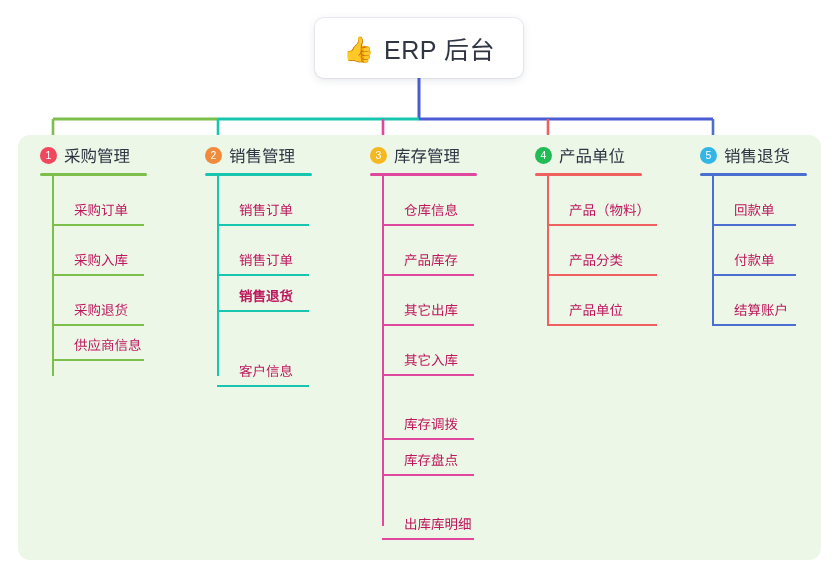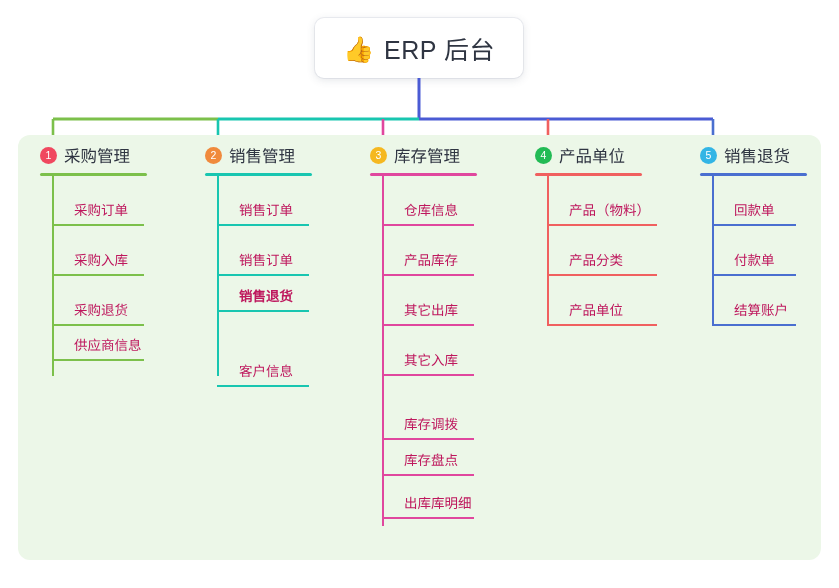--- a/index.html
+++ b/index.html
@@ -187,21 +187,21 @@
             <div class="leaf-rule" style="width: 92px; background: rgb(224, 71, 158);"></div>
           </div>
           <div class="leaf" style="top: 255px; width: 92px;">
             <span class="leaf-label">库存调拨</span>
             <div class="leaf-rule" style="width: 92px; background: rgb(224, 71, 158);"></div>
           </div>
           <div class="leaf" style="top: 291px; width: 92px;">
             <span class="leaf-label">库存盘点</span>
             <div class="leaf-rule" style="width: 92px; background: rgb(224, 71, 158);"></div>
           </div>
-          <div class="leaf" style="top: 334px; width: 92px;">
+          <div class="leaf" style="top: 355px; width: 92px;">
             <span class="leaf-label">出库库明细</span>
             <div class="leaf-rule" style="width: 92px; background: rgb(224, 71, 158);"></div>
           </div>
         </div>
         <div class="col" style="left: 517px;">
           <div class="col-head">
             <span class="badge" style="background: rgb(34, 187, 85);">4</span>
             <span class="col-title">产品单位</span>
           </div>
           <div class="head-rule" style="width: 107px; background: rgb(240, 96, 95);"></div>

